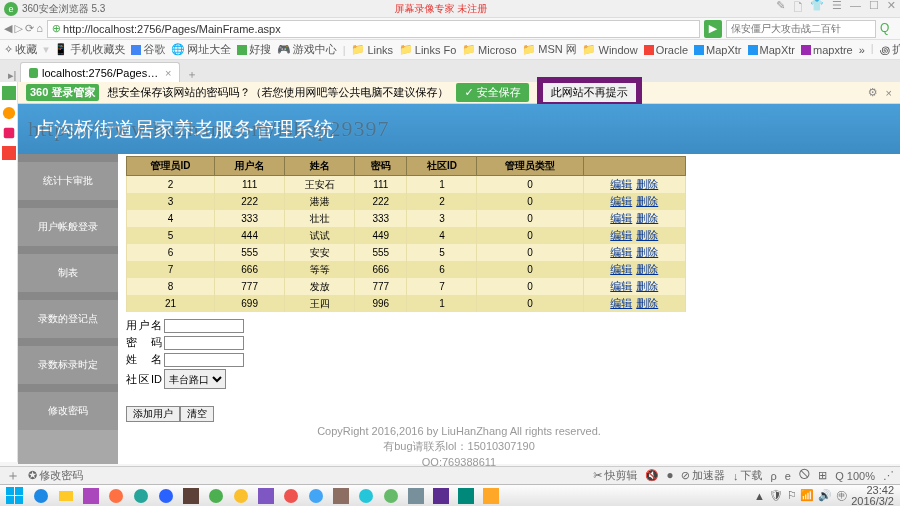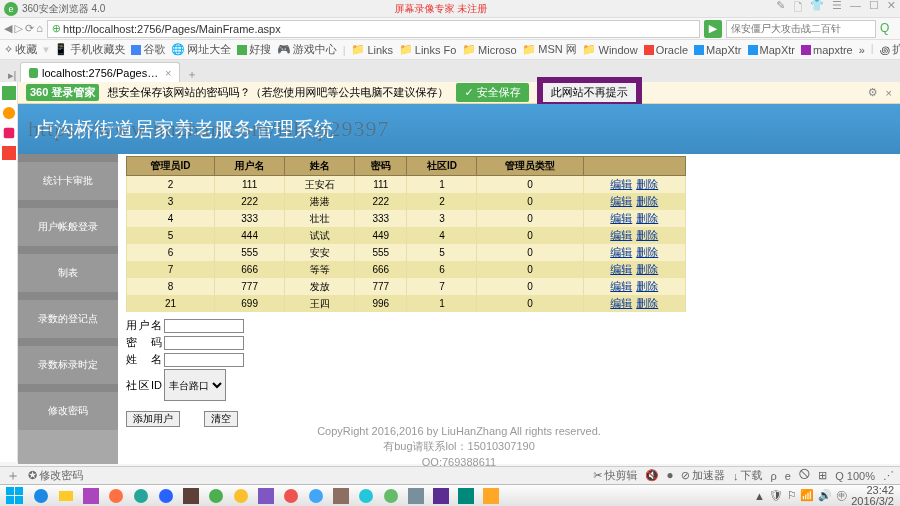--- a/index.html
+++ b/index.html
@@ -49,41 +49,41 @@
 table.grid{border-collapse:collapse;width:560px}
 table.grid th{background:#bfa76a;color:#000;font-size:10px;padding:2px 4px;border:1px solid #8a7a4a;text-align:center;font-weight:bold}
 table.grid td{font-size:10px;padding:1px 4px;text-align:center;border-left:1px solid #e8dfa8;border-right:1px solid #e8dfa8}
 table.grid tr.odd td{background:#f7f0c8}
 table.grid tr.even td{background:#ede4a8}
 table.grid td.act{color:#003399;text-decoration:underline;cursor:pointer;white-space:nowrap}
 .form{margin-top:6px;font-size:10px}
 .form .row{display:flex;align-items:center;margin-bottom:2px;gap:2px}
 .form .lbl{width:36px;text-align:justify;text-align-last:justify}
 .form input[type=text],.form input[type=password]{width:80px;height:14px;border:1px solid #888;font-size:10px;padding:0 2px}
-.form select{height:32px;border:1px solid #888;font-size:10px}
-.form .btns{display:flex;gap:24px;margin-top:10px}
+.form select{height:20px;border:1px solid #888;font-size:10px}
+.form .btns{display:flex;margin-top:17px}
 .form button{font-size:10px;padding:0 6px;height:16px;border:1px solid #888;background:#efefef;cursor:pointer}
 .footer{position:absolute;left:18px;right:0;top:424px;text-align:center;font-size:10px;color:#999;line-height:1.4}
 .statusbar{position:absolute;left:0;right:0;bottom:22px;height:18px;background:#f0f0f0;border-top:1px solid #ccc;display:flex;align-items:center;padding:0 6px;font-size:10px;color:#666;gap:8px}
 .statusbar .plus2{font-size:14px;color:#888;cursor:pointer}
 .statusbar .sp{flex:1}
 .statusbar .sitem{display:flex;align-items:center;gap:2px;cursor:pointer}
 .taskbar{position:absolute;left:0;right:0;bottom:0;height:22px;background:linear-gradient(#fdfdfd,#e3e3e3);border-top:1px solid #bbb;display:flex;align-items:center;padding:0 2px;gap:1px}
 .taskbar .tb{width:24px;height:20px;display:flex;align-items:center;justify-content:center;cursor:pointer}
 .taskbar .start{width:26px}
 .taskbar .tray{margin-left:auto;display:flex;align-items:center;gap:4px;font-size:9px;color:#555;padding-right:4px}
 .taskbar .clock{text-align:right;line-height:1}
 svg{display:block}
 </style>
 </head>
 <body>
 
 <div class="titlebar">
   <div class="logo">e</div>
-  <div class="title">360安全浏览器 4.0</div>
+  <div class="title">360安全浏览器 5.3</div>
   <div class="spacer"></div>
   <div class="banner">屏幕录像专家 未注册</div>
   <div class="spacer"></div>
   <div class="winbtns">
     <span>✎</span>
     <span>🗋</span>
     <span>👕</span>
     <span>☰</span>
     <span>—</span>
     <span>☐</span>

